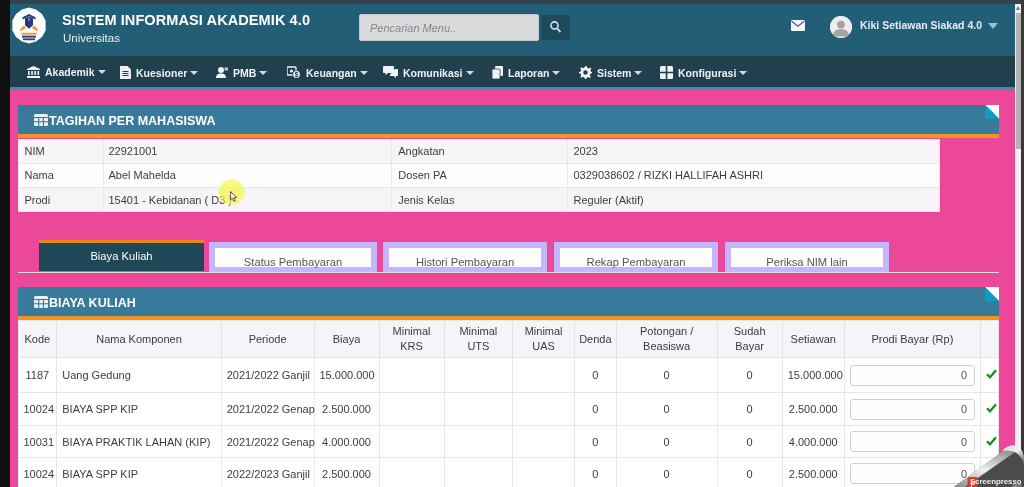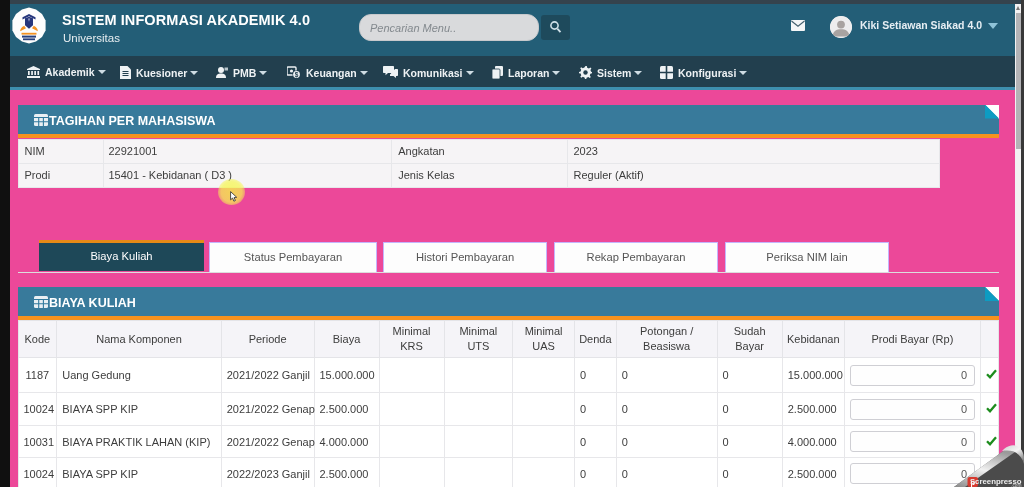--- a/index.html
+++ b/index.html
@@ -11,21 +11,21 @@
 #topstrip{left:10px;top:0;width:1012px;height:4px;background:#35434d}
 #rightstrip{right:0;top:0;width:3px;height:487px;background:#383838}
 #sbtrack{left:1015px;top:4px;width:6px;height:483px;background:#f2f1f2}
 #sbthumb{left:1015.5px;top:13px;width:5.5px;height:136px;background:#b3b3b6}
 #sbarrow{left:1016px;top:6px;width:0;height:0;border-left:2.5px solid transparent;border-right:2.5px solid transparent;border-bottom:4px solid #777}
 
 #topbar{left:10px;top:4px;width:1005px;height:52px;background:#235e77}
 #navbar{left:10px;top:56px;width:1005px;height:34px;background:#223f4e;border-bottom:3px solid #3e8fae}
 #title1{left:62px;top:12px;color:#fff;font-size:14.5px;font-weight:bold;letter-spacing:0.1px}
 #title2{left:63px;top:32px;color:#e8eef1;font-size:11.5px}
-#searchbox{left:359px;top:14px;width:180px;height:27px;background:#d9dadc;border:1px solid #c7c9cc;border-radius:12px}
+#searchbox{left:359px;top:14px;width:180px;height:27px;background:#d9dadc;border:1px solid #c7c9cc;border-radius:2px}
 #searchbox span{position:absolute;left:10px;top:7px;font-style:italic;color:#83898e;font-size:11px}
 #searchbtn{left:540.5px;top:15px;width:29px;height:25px;background:#1e4a5c;border-radius:3px}
 #mailicon{left:791px;top:20px}
 #avatar{left:830px;top:16px;width:22px;height:22px;border-radius:50%;background:#f2f2f2;overflow:hidden}
 #uname{left:860px;top:19px;color:#e6eef3;font-size:10.5px;font-weight:bold}
 #ucaret{left:988px;top:23px;width:0;height:0;border-left:5px solid transparent;border-right:5px solid transparent;border-top:6px solid #8fc3d8}
 
 .nav-item{position:absolute;top:65.5px;color:#eef2f4;font-size:10.5px;font-weight:bold;white-space:nowrap}
 .nav-item svg{vertical-align:-2px;margin-right:5px}
 .ncaret{display:inline-block;width:0;height:0;border-left:4px solid transparent;border-right:4px solid transparent;border-top:4.5px solid #cfdde4;margin-left:3px;vertical-align:2px}
@@ -42,31 +42,31 @@
 
 table{border-collapse:collapse;table-layout:fixed}
 #table1{position:absolute;left:17.5px;top:138.5px;width:922px}
 #table1 td{height:24.3px;font-size:11px;color:#3d3d3d;border:1px solid #e7e7ea;padding:0 0 0 6px;vertical-align:middle}
 #table1 tr.odd td{background:#f6f4f6}
 #table1 tr.even td{background:#fdfdfe}
 #table1 td.v{padding-left:5px}
 
 .tab{position:absolute;font-size:11.2px;text-align:center}
 .tab-active{left:39px;top:240px;width:165px;height:31px;background:#1e4858;border-top:3px solid #e68a17;color:#fff;line-height:27px}
-.tab-n{top:241.5px;height:31px;background:#fdfdfd;border:1px solid #c4b5fd;color:#555;line-height:29px}
+.tab-n{top:241.5px;height:31px;background:#fdfdfd;border:6px solid #c4b5fd;color:#555;line-height:29px}
 #tab2{left:209px;width:168px}
 #tab3{left:383px;width:164px}
 #tab4{left:554px;width:164px}
 #tab5{left:725px;width:164px}
 #tabline{left:17.5px;top:271.5px;width:981.5px;height:1px;background:#ddd}
 
 #table2{position:absolute;left:17.5px;top:320px;width:981.5px}
 #table2 th{font-size:11px;color:#3c3c3c;font-weight:normal;border:1px solid #e4e4e8;background:#f5f4f8;height:37px;vertical-align:middle;text-align:center;line-height:1.35}
 #table2 td{font-size:11px;color:#3d3d3d;border:1px solid #e7e7ea;height:32px;vertical-align:middle;background:#fff;padding:0 5px;white-space:nowrap}
-#table2 td.r{text-align:left}
+#table2 td.r{text-align:center}
 #table2 td.c{text-align:center}
 #table2 input{width:100%;height:21px;border:1px solid #cfcfd4;border-radius:3px;background:#fefefe;text-align:right;padding-right:7px;font-size:11px;color:#555;font-family:"Liberation Sans",sans-serif}
 .chk{color:#1d8c1d;font-size:13px;font-weight:bold;text-align:center}
 
 #hl{left:218px;top:179px;width:27px;height:26px;border-radius:50%;background:radial-gradient(circle,rgba(246,246,70,.78) 0%,rgba(246,246,80,.72) 55%,rgba(247,247,105,0) 98%)}
 </style></head>
 <body>
 <div id="stage">
 
   <div class="abs" id="topbar"></div>
@@ -164,20 +164,26 @@
         <col style="width:288.7px">
         <col style="width:176.3px">
         <col>
       </colgroup>
     <tbody>
         <tr class="odd">
           <td>NIM</td>
           <td class="v">22921001</td>
           <td>Angkatan</td>
           <td class="v">2023</td>
+        </tr>
+    <tr class="even">
+          <td>Nama</td>
+          <td class="v">Abel Mahelda</td>
+          <td>Dosen PA</td>
+          <td class="v">0329038602 / RIZKI HALLIFAH ASHRI</td>
         </tr>
     <tr class="odd">
           <td>Prodi</td>
           <td class="v">15401 - Kebidanan ( D3 )</td>
           <td>Jenis Kelas</td>
           <td class="v">Reguler (Aktif)</td>
         </tr>
   </tbody>
     </table>
 
@@ -219,21 +225,21 @@
       <th>Kode</th>
           <th>Nama Komponen</th>
           <th>Periode</th>
           <th>Biaya</th>
       <th>Minimal<br>KRS</th>
           <th>Minimal<br>UTS</th>
           <th>Minimal<br>UAS</th>
           <th>Denda</th>
       <th>Potongan /<br>Beasiswa</th>
           <th>Sudah<br>Bayar</th>
-          <th>Kebidanan</th>
+          <th>Setiawan</th>
           <th>Prodi Bayar (Rp)</th>
           <th></th>
     </tr>
     <tr style="height:35px">
           <td class="c">1187</td>
           <td>Uang Gedung</td>
           <td>2021/2022 Ganjil</td>
           <td class="r">15.000.000</td>
           <td></td>
           <td></td>

